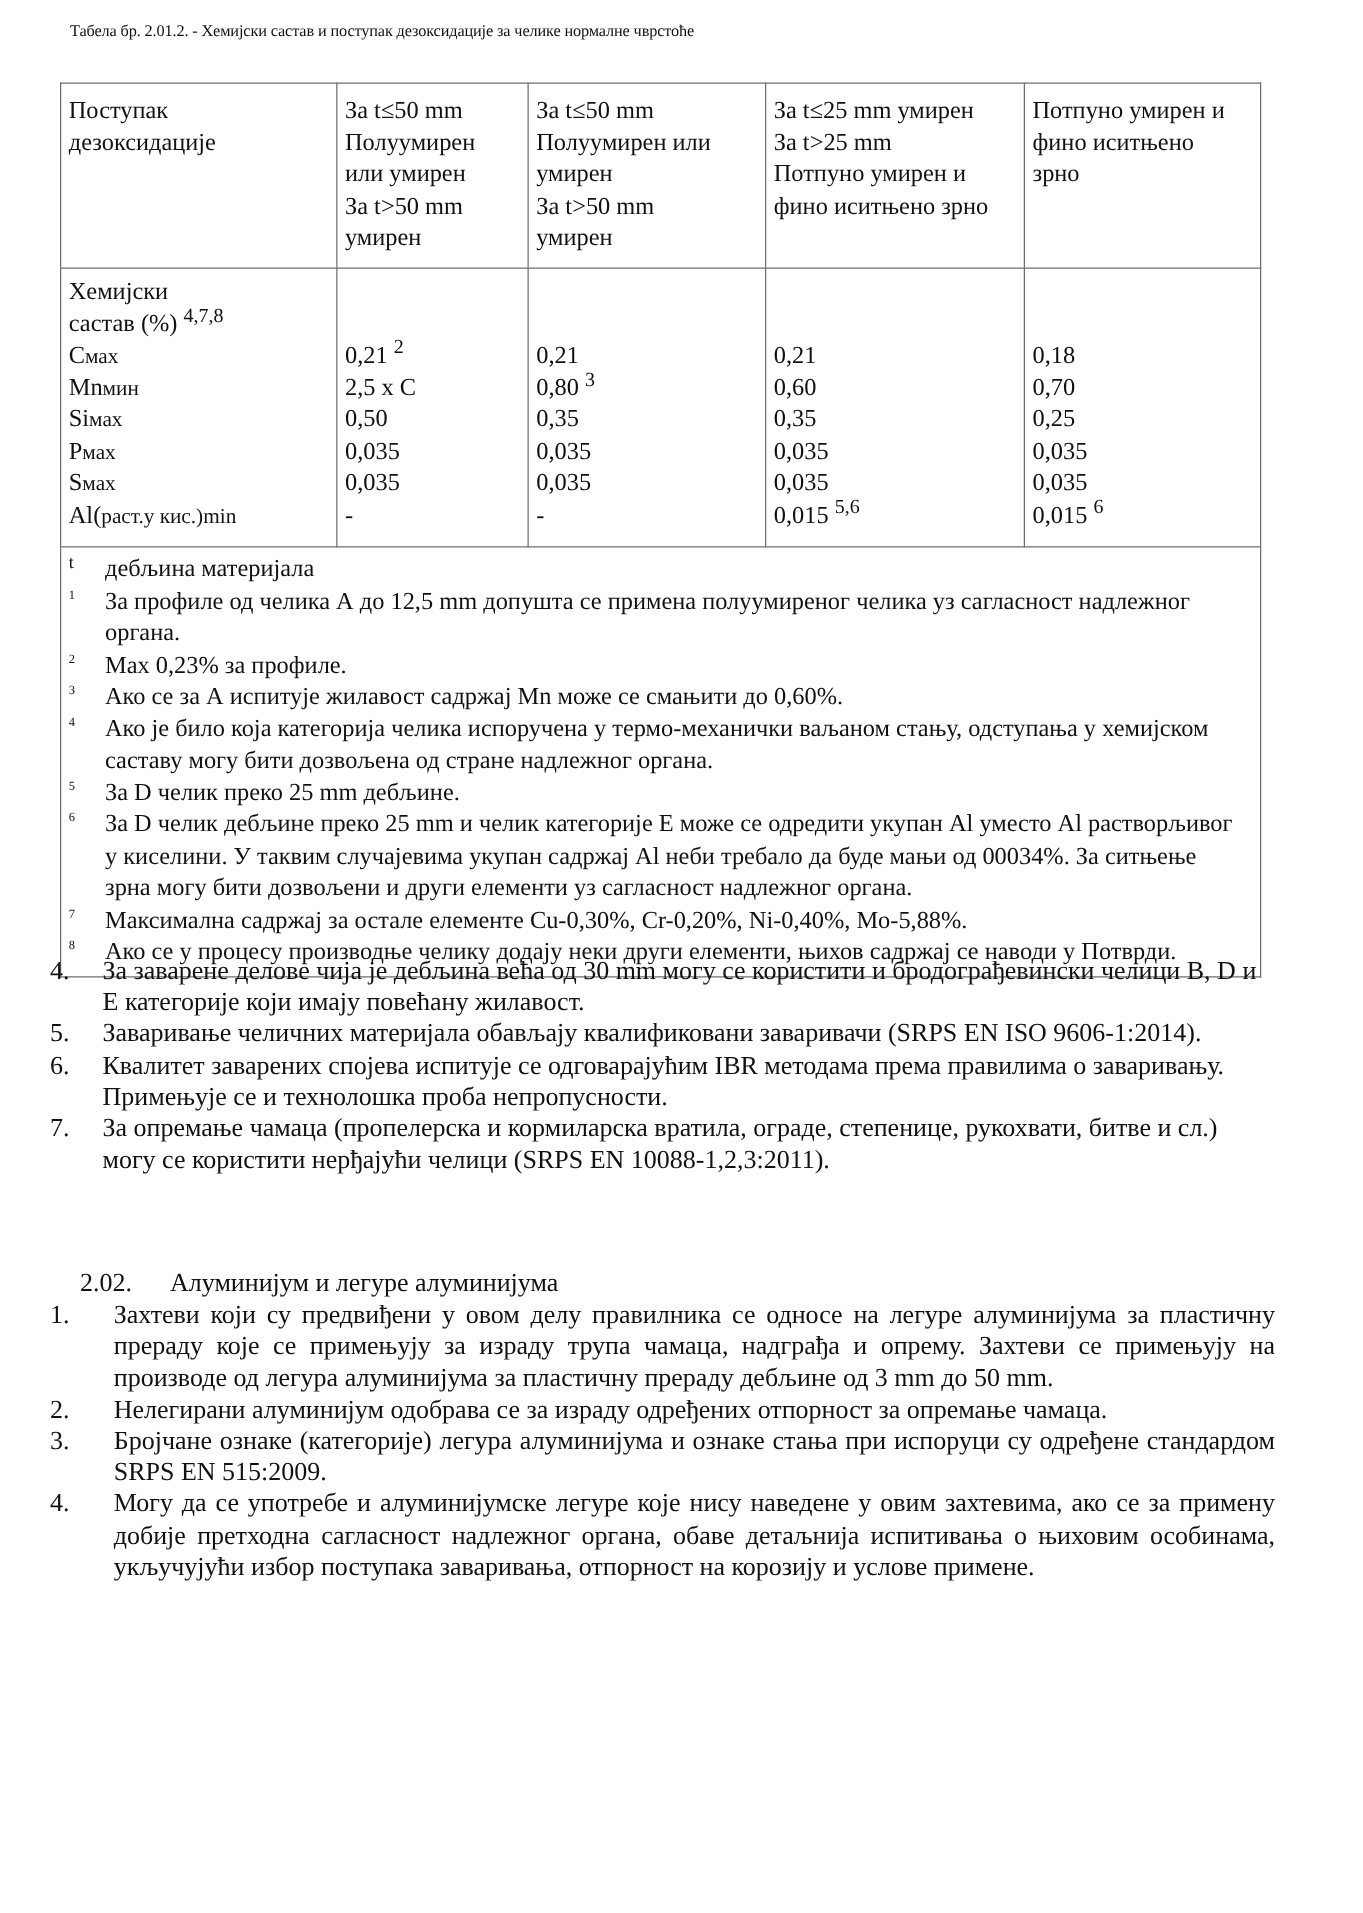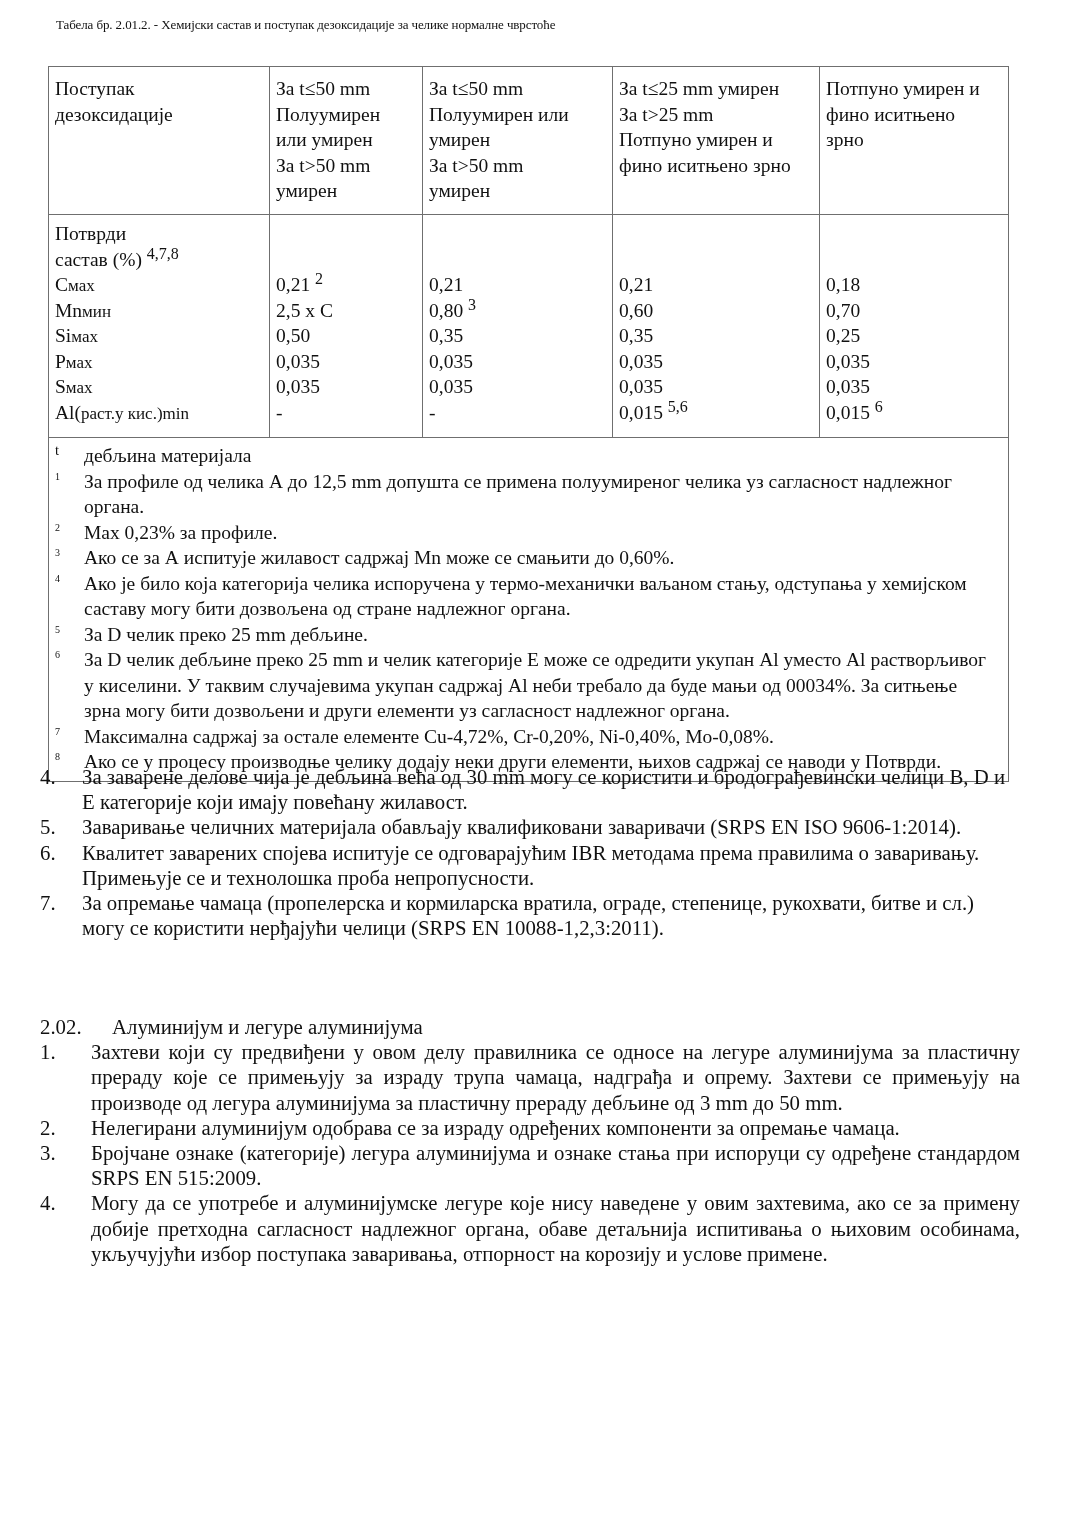--- a/index.html
+++ b/index.html
@@ -32,21 +32,21 @@
   .note .tx { flex: 1; padding-right: 10px; }
 
   .body-text { position: absolute; left: 40px; width: 980px; font-size: 20.8px; line-height: 25.2px; }
   .item { display: flex; }
   .item .num { flex: 0 0 42px; width: 42px; }
   .item .txt { flex: 1; }
   .list1 { top: 764px; }
   .list1 .item .num { flex-basis: 42px; }
   .section { top: 1014px; }
   .section .head { display: flex; }
-  .section .head .num { flex: 0 0 72px; }
+  .section .head .num { flex: 0 0 72px; margin-left: 24px; }
   .section .item .num { flex: 0 0 51px; }
   .section .item .txt { text-align: justify; }
 </style>
 </head>
 <body>
 
 <div class="caption">Табела бр. 2.01.2. - Хемијски састав и поступак дезоксидације за челике нормалне чврстоће</div>
 
 <table class="main">
   <colgroup>
@@ -83,21 +83,21 @@
       <div>фино иситњено зрно</div>
     </td>
     <td>
       <div>Потпуно умирен и</div>
       <div>фино иситњено</div>
       <div>зрно</div>
     </td>
   </tr>
   <tr class="chem">
     <td>
-      <div>Потврди</div>
+      <div>Хемијски</div>
       <div><span>састав (%)</span> <span class="sup">4,7,8</span></div>
       <div id="element-labels">
             <div><span>C</span><span class="sub">мах</span></div>
             <div><span>Mn</span><span class="sub">мин</span></div>
             <div><span>Si</span><span class="sub">мах</span></div>
             <div><span>P</span><span class="sub">мах</span></div>
             <div><span>S</span><span class="sub">мах</span></div>
             <div><span>Al(</span><span class="sub">раст.у кис.)</span><span class="sub">min</span></div>
           </div>
     </td>
@@ -171,21 +171,21 @@
           <div class="note">
             <span class="mk">5</span>
             <span class="tx">За D челик преко 25 mm дебљине.</span>
           </div>
           <div class="note">
             <span class="mk">6</span>
             <span class="tx">За D челик дебљине преко 25 mm и челик категорије E може се одредити укупан Al уместо Al растворљивог у киселини. У таквим случајевима укупан садржај Al неби требало да буде мањи од 00034%. За ситњење зрна могу бити дозвољени и други елементи уз сагласност надлежног органа.</span>
           </div>
           <div class="note">
             <span class="mk">7</span>
-            <span class="tx">Максимална садржај за остале елементе Cu-4,72%, Cr-0,20%, Ni-0,40%, Mo-0,08%.</span>
+            <span class="tx">Максимална садржај за остале елементе Cu-0,30%, Cr-0,20%, Ni-0,40%, Mo-5,88%.</span>
           </div>
           <div class="note">
             <span class="mk">8</span>
             <span class="tx">Ако се у процесу производње челику додају неки други елементи, њихов садржај се наводи у Потврди.</span>
           </div>
         </td>
   </tr>
 </tbody>
   </table>
 
@@ -213,21 +213,21 @@
     <span class="num">2.02.</span>
     <span>Алуминијум и легуре алуминијума</span>
   </div>
   <div id="list-alu">
       <div class="item">
         <span class="num">1.</span>
         <span class="txt">Захтеви који су предвиђени у овом делу правилника се односе на легуре алуминијума за пластичну прераду које се примењују за израду трупа чамаца, надграђа и опрему. Захтеви се примењују на производе од легура алуминијума за пластичну прераду дебљине од 3 mm до 50 mm.</span>
       </div>
       <div class="item">
         <span class="num">2.</span>
-        <span class="txt">Нелегирани алуминијум одобрава се за израду одређених компоненти за опремање чамаца.</span>
+        <span class="txt">Нелегирани алуминијум одобрава се за израду одређених отпорност за опремање чамаца.</span>
       </div>
       <div class="item">
         <span class="num">3.</span>
         <span class="txt">Бројчане ознаке (категорије) легура алуминијума и ознаке стања при испоруци су одређене стандардом SRPS EN 515:2009.</span>
       </div>
       <div class="item">
         <span class="num">4.</span>
         <span class="txt">Могу да се употребе и алуминијумске легуре које нису наведене у овим захтевима, ако се за примену добије претходна сагласност надлежног органа, обаве детаљнија испитивања о њиховим особинама, укључујући избор поступака заваривања, отпорност на корозију и услове примене.</span>
       </div>
     </div>

